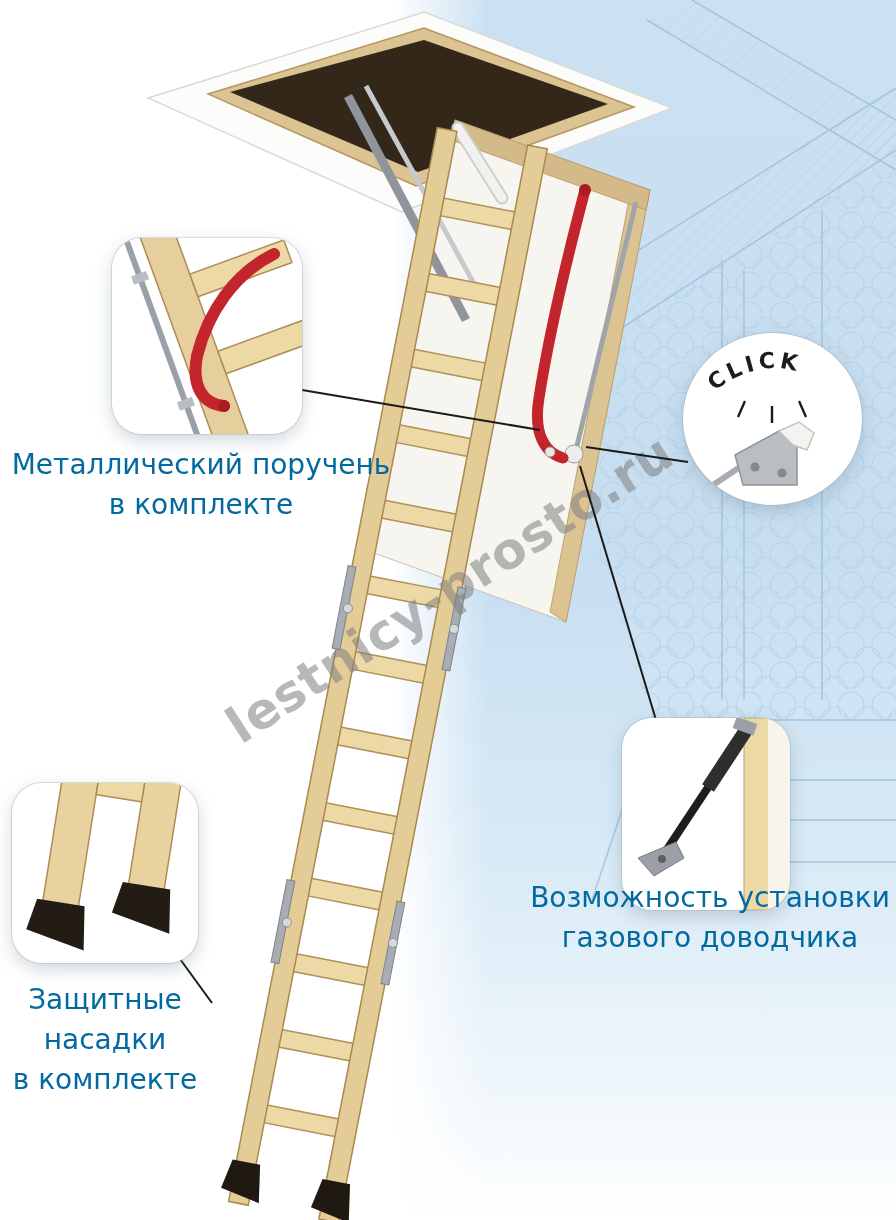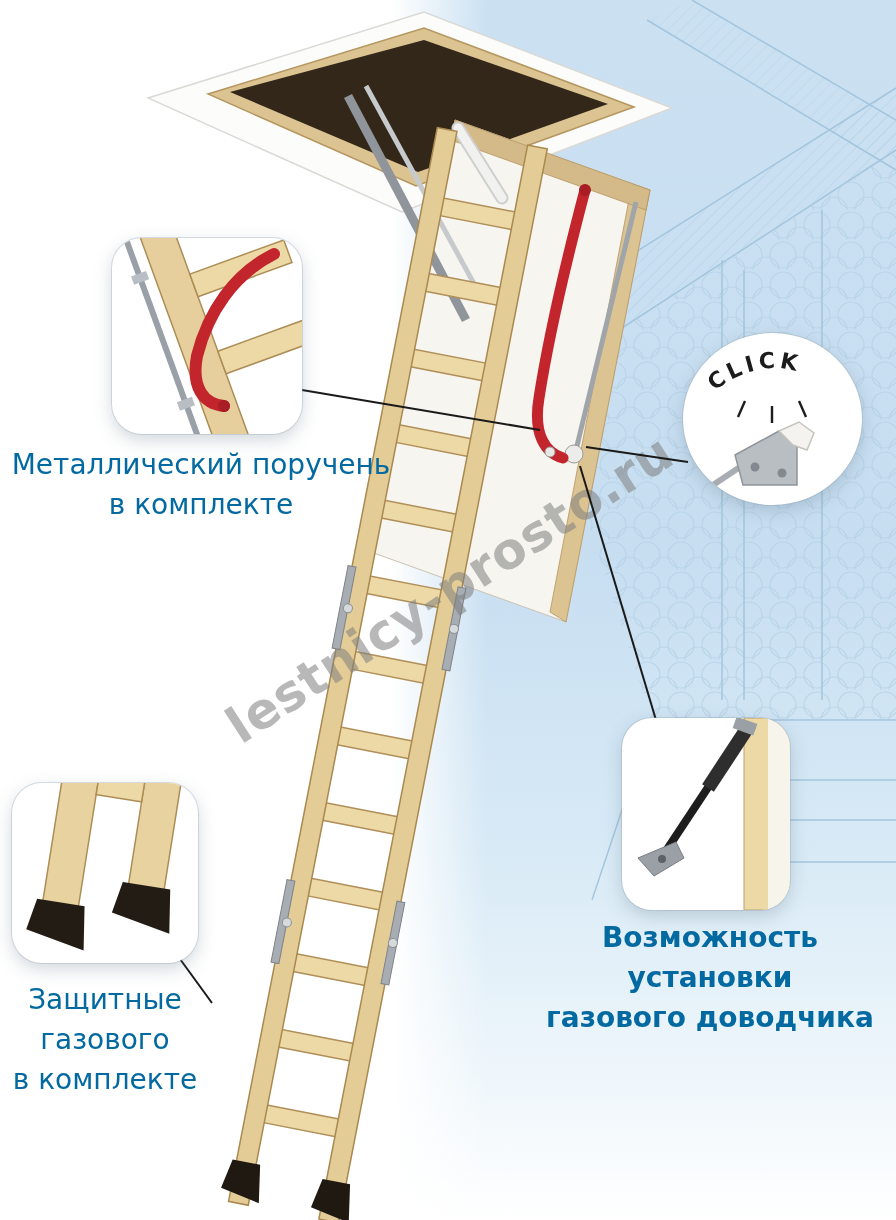--- a/index.html
+++ b/index.html
@@ -31,21 +31,21 @@
   #callout-handrail{left:112px;top:238px;width:190px;height:196px;border-radius:30px;}
   #callout-click{left:683px;top:333px;width:179px;height:172px;border-radius:50%;}
   #callout-gas{left:622px;top:718px;width:168px;height:192px;border-radius:30px;}
   #callout-feet{left:12px;top:783px;width:186px;height:180px;border-radius:30px;}
   .label{
     position:absolute;color:#0369a1;text-align:center;
     font-size:28px;line-height:1.42;white-space:pre-line;
   }
   #label-handrail{left:0;top:445px;width:402px;}
   #label-click{left:628px;top:506px;width:266px;}
-  #label-gas{left:524px;top:918px;width:372px;font-weight:bold;}
+  #label-gas{left:524px;top:878px;width:372px;}
   #label-feet{left:4px;top:980px;width:202px;}
 </style>
 </head>
 <body>
 
 <div class="stage">
 
   <div class="bluebg">
     <div class="bluebg-fade"></div>
     <svg class="techsvg" width="504" height="1220" viewBox="0 0 504 1220">
@@ -217,16 +217,16 @@
         <polygon points="112,96 160,96 166,140 106,128" fill="#221c15"></polygon>
       </g>
     </svg>
   </div>
 
   <div class="label" id="label-handrail">Металлический поручень
 в комплекте</div>
   <div class="label" id="label-gas">Возможность установки
 газового доводчика</div>
   <div class="label" id="label-feet">Защитные
-газового
+насадки
 в комплекте</div>
 
 </div>
 
 </body></html>

